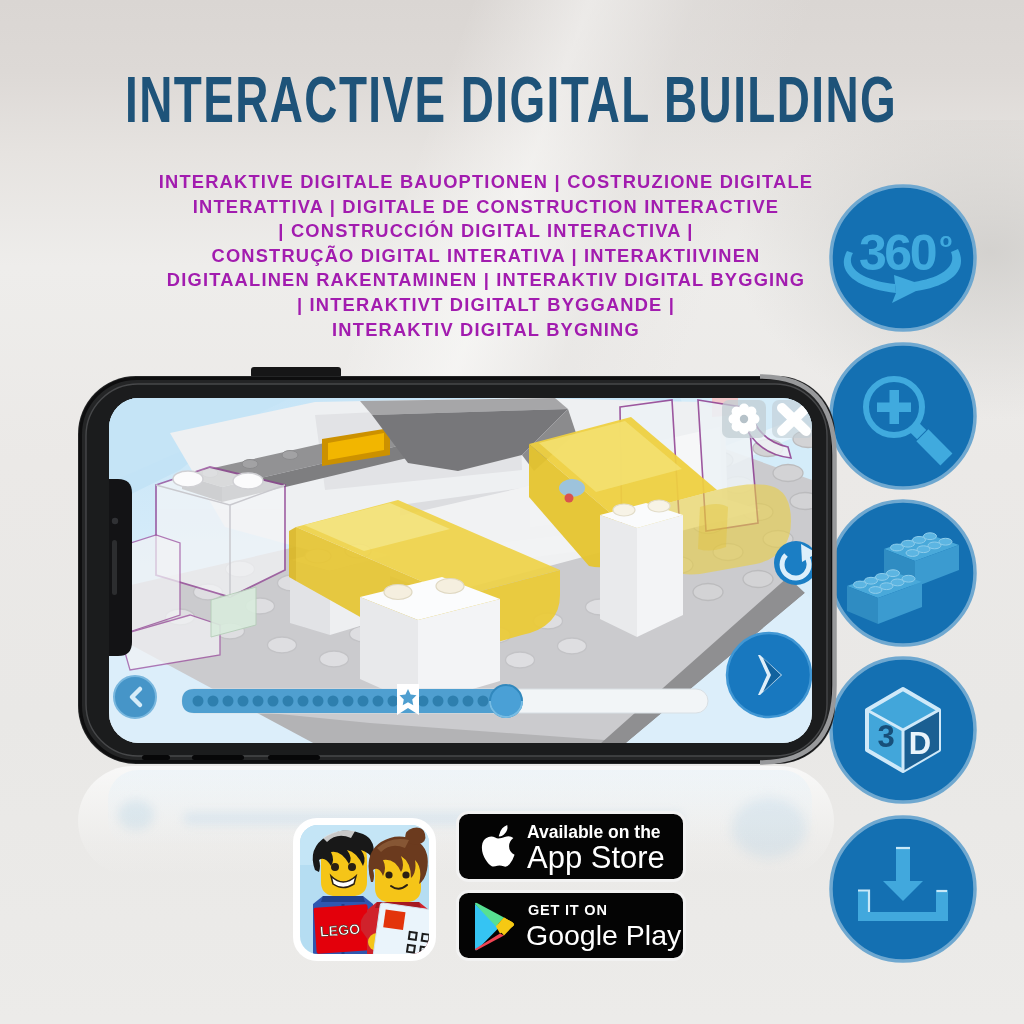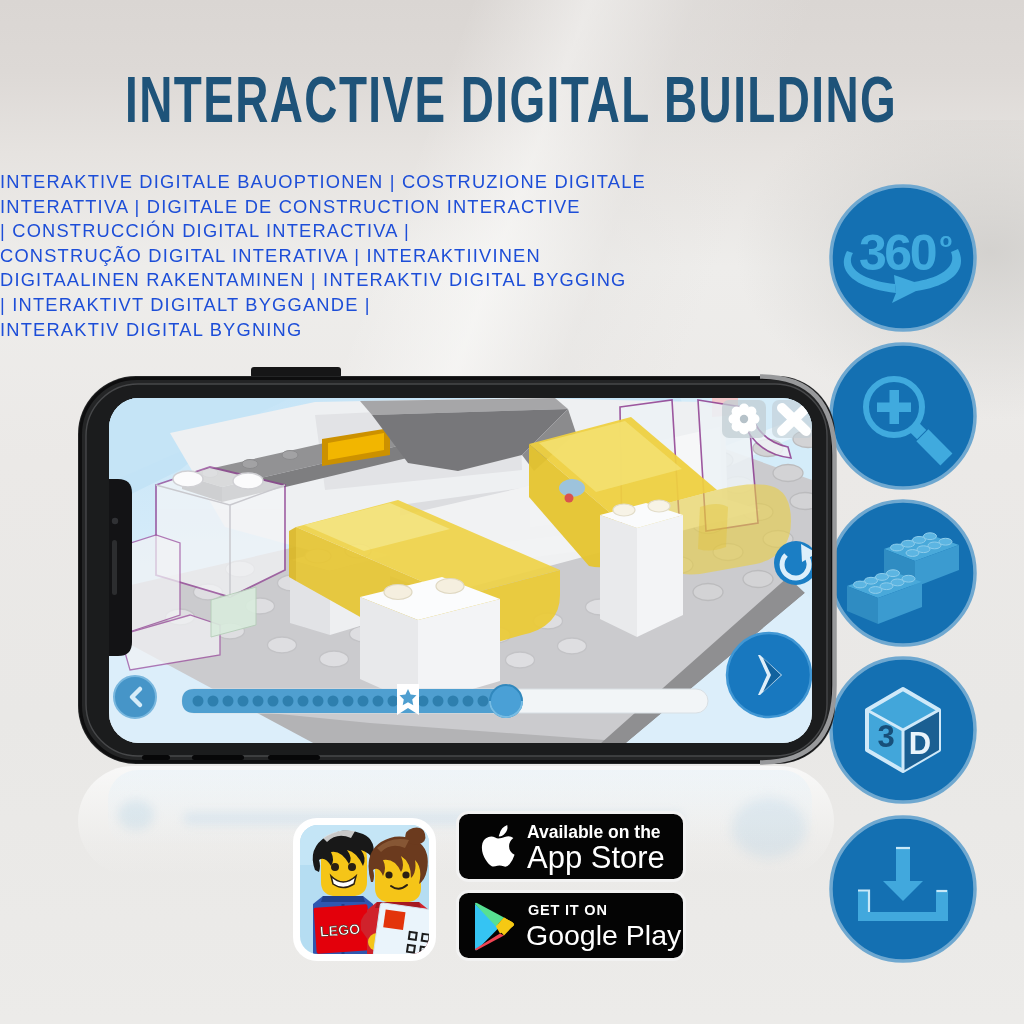--- a/index.html
+++ b/index.html
@@ -31,22 +31,22 @@
 <div class="abs" style="left:118px;top:800px;width:36px;height:30px;border-radius:50%;
   background:rgba(150,195,225,0.22);filter:blur(5px);"></div>
 
 <div class="abs" style="left:732px;top:798px;width:74px;height:60px;border-radius:50%;
   background:rgba(150,195,225,0.2);filter:blur(6px);"></div>
 
 <div class="abs" style="left:-19px;top:62px;width:1024px;text-align:center;
   color:#1e5379;font-size:65px;font-weight:bold;letter-spacing:2px;
   transform:scaleX(0.706);transform-origin:490px 50%;white-space:nowrap;">INTERACTIVE DIGITAL BUILDING</div>
 
-<div class="abs" style="left:0;top:170px;width:972px;text-align:left;
-  color:#1d4ed8;font-size:18.3px;font-weight:normal;letter-spacing:1.2px;line-height:24.6px;">
+<div class="abs" style="left:0;top:170px;width:972px;text-align:center;
+  color:#a21caf;font-size:18.3px;font-weight:bold;letter-spacing:1.2px;line-height:24.6px;">
 INTERAKTIVE DIGITALE BAUOPTIONEN | COSTRUZIONE DIGITALE<br>
 INTERATTIVA | DIGITALE DE CONSTRUCTION INTERACTIVE<br>
 | CONSTRUCCIÓN DIGITAL INTERACTIVA |<br>
 CONSTRUÇÃO DIGITAL INTERATIVA | INTERAKTIIVINEN<br>
 DIGITAALINEN RAKENTAMINEN | INTERAKTIV DIGITAL BYGGING<br>
 | INTERAKTIVT DIGITALT BYGGANDE |<br>
 INTERAKTIV DIGITAL BYGNING
 </div>
 
 <svg class="abs" style="left:822px;top:177px;" width="170" height="795" viewBox="0 0 170 795">

